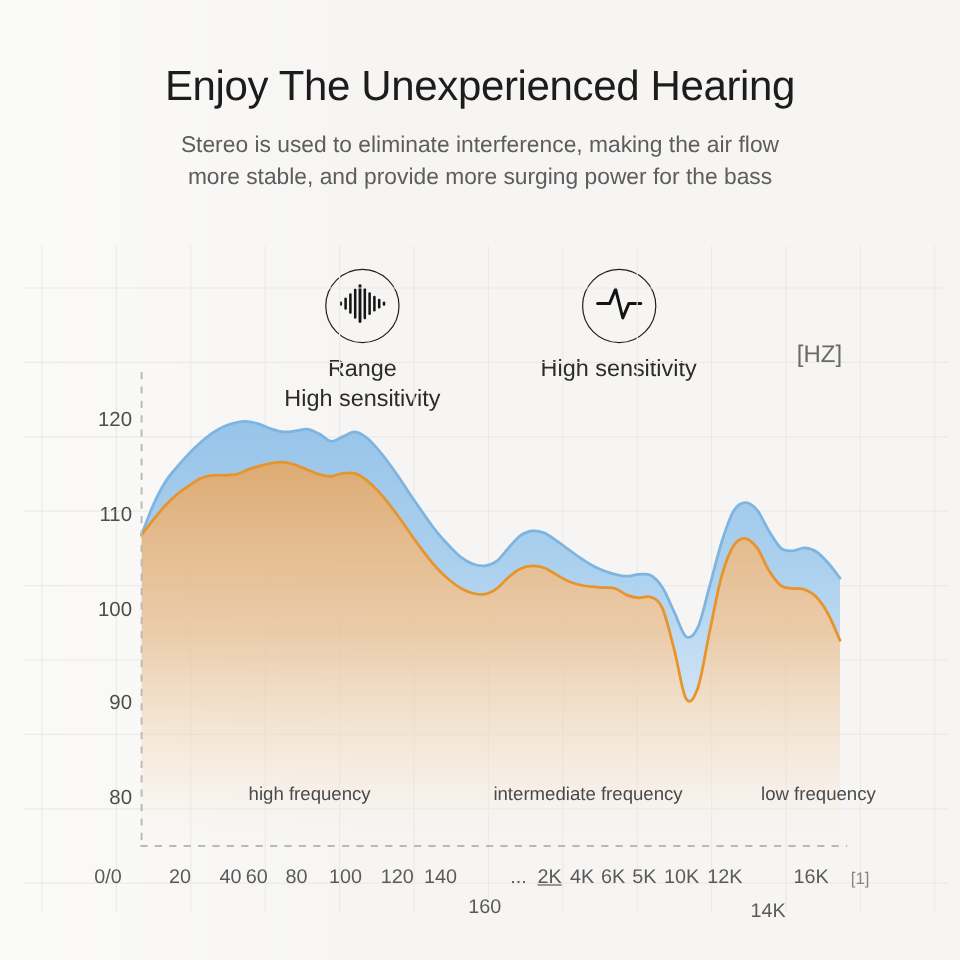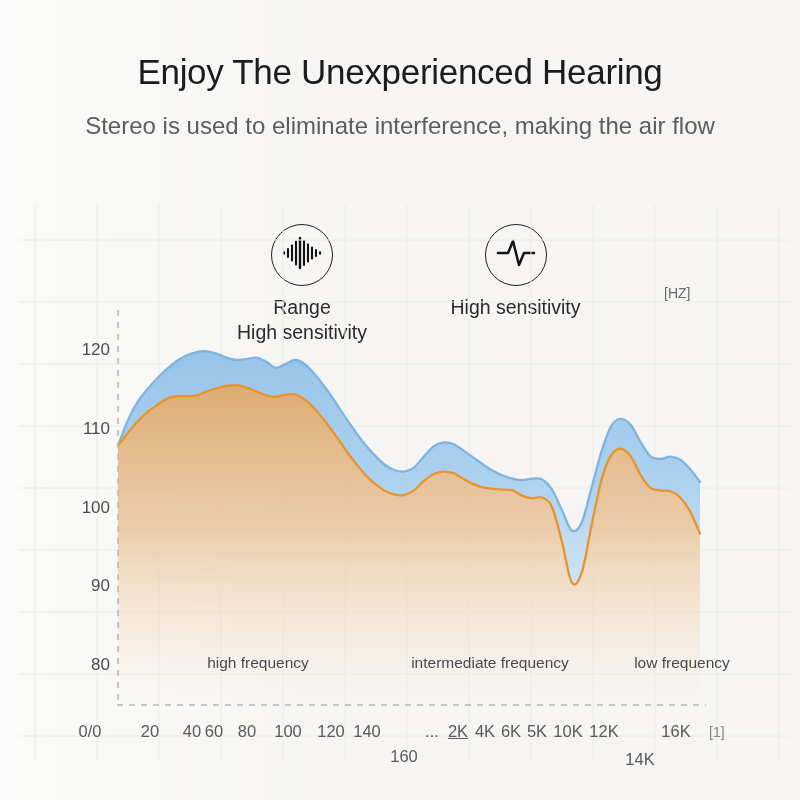--- a/index.html
+++ b/index.html
@@ -33,21 +33,21 @@
   .title {
     font-size: 35px;
     font-weight: normal;
     color: #1c1c1c;
     letter-spacing: -0.3px;
     line-height: 1.15;
     margin: 0;
   }
   .subtitle {
     margin: 17px auto 0;
-    font-size: 24px;
+    font-size: 19px;
     color: #5d5d5d;
     line-height: 1.38;
     width: 690px;
     font-weight: 400;
   }
   .subtitle span { display: block; }
 
   
   .badges {
     position: absolute;
@@ -89,21 +89,21 @@
     width: 800px;
     height: 800px;
     pointer-events: none;
   }
   .chart-wrap svg { display: block; }
 
   .hz-label {
     position: absolute;
     left: 664px;
     top: 285px;
-    font-size: 14px;
+    font-size: 20px;
     color: #6a6a6a;
   }
   .unit-label {
     position: absolute;
     left: 709px;
     top: 724px;
     font-size: 14px;
     color: #868686;
   }
 
@@ -155,20 +155,21 @@
 </style>
 </head>
 <body>
 
 <div id="root">
 
   <div class="header">
     <h1 class="title">Enjoy The Unexperienced Hearing</h1>
     <p class="subtitle">
       <span>Stereo is used to eliminate interference, making the air flow</span>
+      <span>more stable, and provide more surging power for the bass</span>
     </p>
   </div>
 
   <div class="badges">
 
     <div class="badge b0">
       <div class="badge-circle">
         <span>
           <svg width="40" height="34" viewBox="0 0 40 34" aria-hidden="true">
             <g stroke="#141414" stroke-linecap="round" fill="none">

